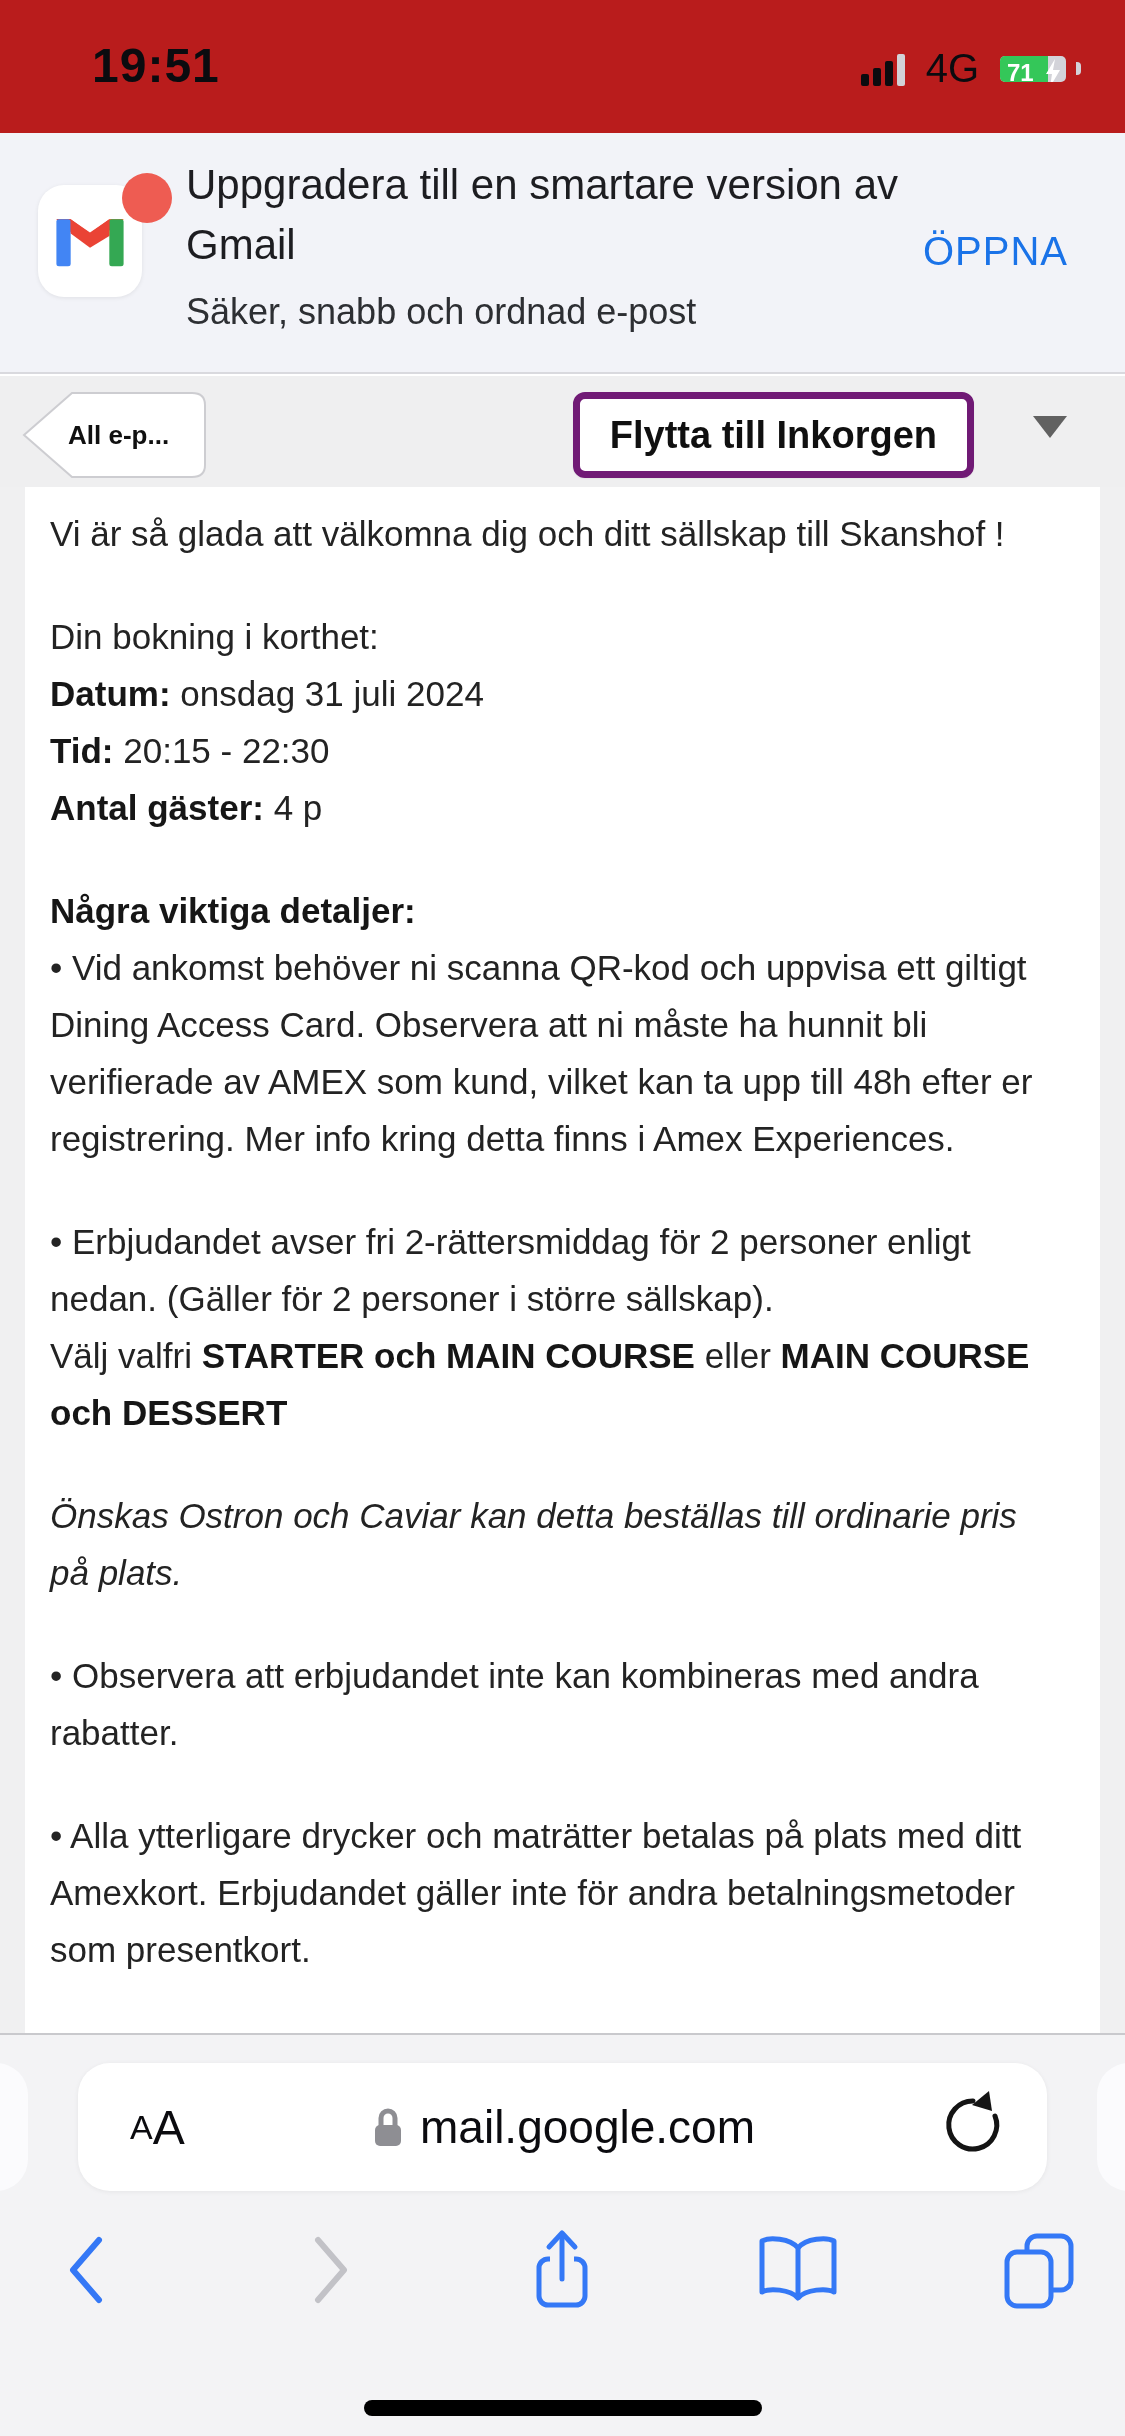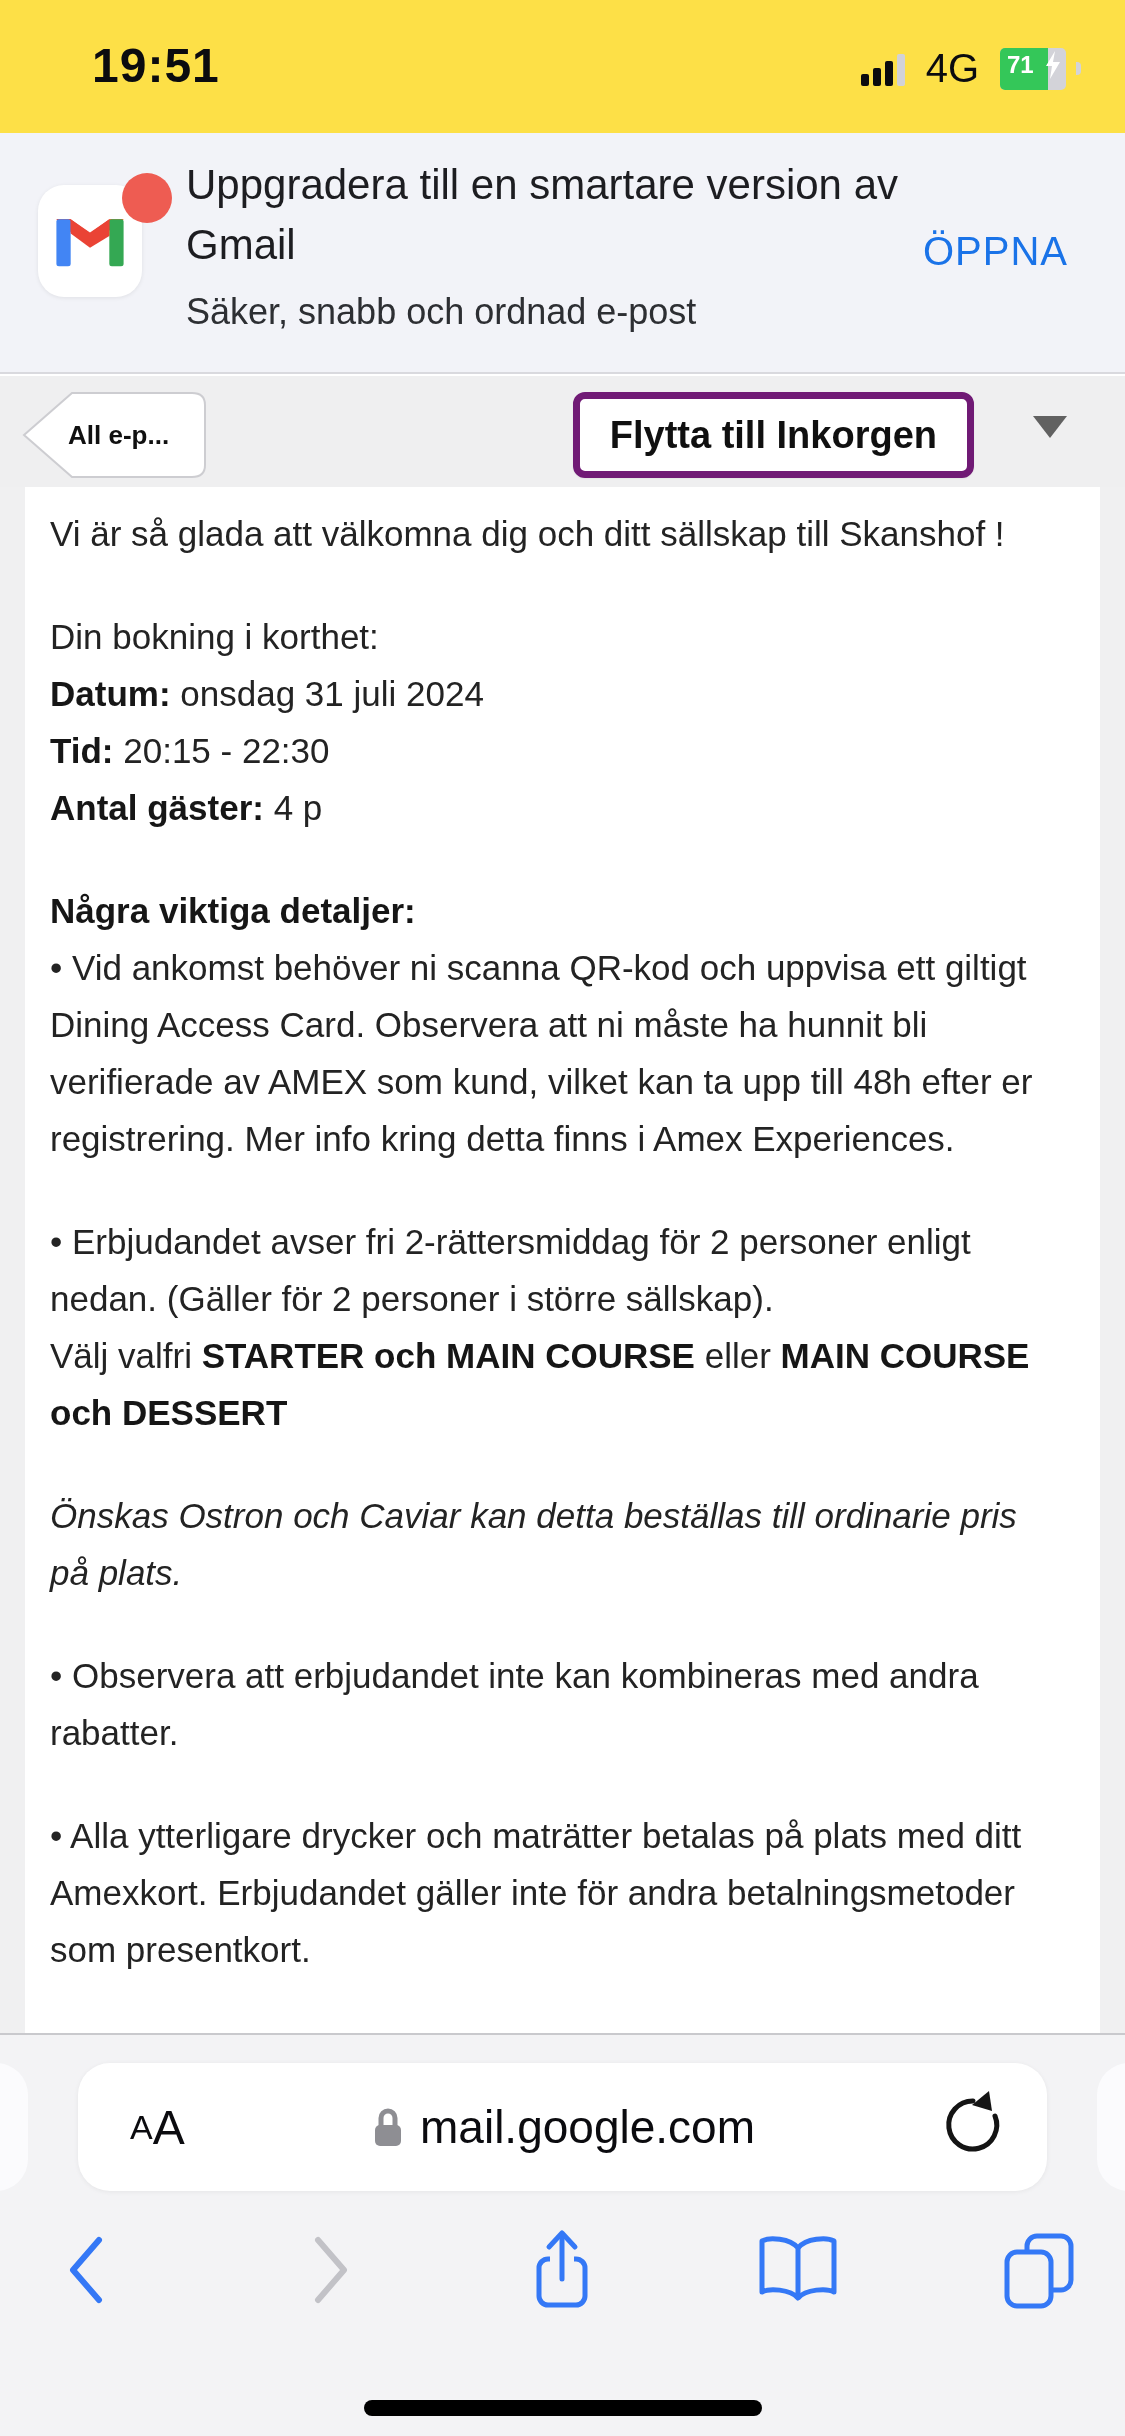--- a/index.html
+++ b/index.html
@@ -1,29 +1,29 @@
 <!DOCTYPE html>
 <html><head>
 <meta charset="utf-8">
 <style>
   html,body{margin:0;padding:0;background:#555;}
   #screen{position:relative;width:1125px;height:2436px;background:#ffffff;
     font-family:"Liberation Sans",sans-serif;overflow:hidden;margin:0 auto;}
 
   
-  .statusbar{position:absolute;top:0;left:0;width:100%;height:133px;background:#fde047;}
+  .statusbar{position:absolute;top:0;left:0;width:100%;height:133px;background:#b91c1c;}
   .sb-time{position:absolute;left:92px;top:38px;font-size:48px;font-weight:700;
     letter-spacing:1px;color:#0b0b0f;}
   .sb-right{position:absolute;right:44px;top:46px;display:flex;align-items:center;gap:21px;}
   .sig{display:flex;align-items:flex-end;gap:4px;height:34px;}
   .sig i{display:block;width:8px;border-radius:2px;background:#0b0b0f;}
   .sig i.s1{height:12px}.sig i.s2{height:18px}.sig i.s3{height:25px}
   .sig i.s4{height:32px;background:#d2d2d7;}
   .sb-net{font-size:40px;color:#0b0b0f;}
-  .bat{position:relative;width:66px;height:42px;border-radius:5px;background:#d3d3d9;overflow:hidden;}
+  .bat{position:relative;width:66px;height:26px;border-radius:5px;background:#d3d3d9;overflow:hidden;}
   .bat-fill{position:absolute;left:0;top:0;bottom:0;width:48px;background:#34c759;}
   .bat-pct{position:absolute;left:7px;top:3px;font-size:24px;font-weight:700;color:#fff;z-index:2;}
   .bat-bolt{position:absolute;right:4px;top:3px;z-index:2;}
   .bat-cap{width:5px;height:13px;border-radius:0 4px 4px 0;background:#d3d3d9;margin-left:-11px;}
 
   
   .banner{position:absolute;top:133px;left:0;width:100%;height:241px;background:#f2f3f8;
     border-bottom:2px solid #d9d9de;box-sizing:border-box;}
   .app-icon{position:absolute;left:38px;top:52px;width:104px;height:112px;background:#fff;
     border-radius:26px;box-shadow:0 1px 4px rgba(0,0,0,.08);}

